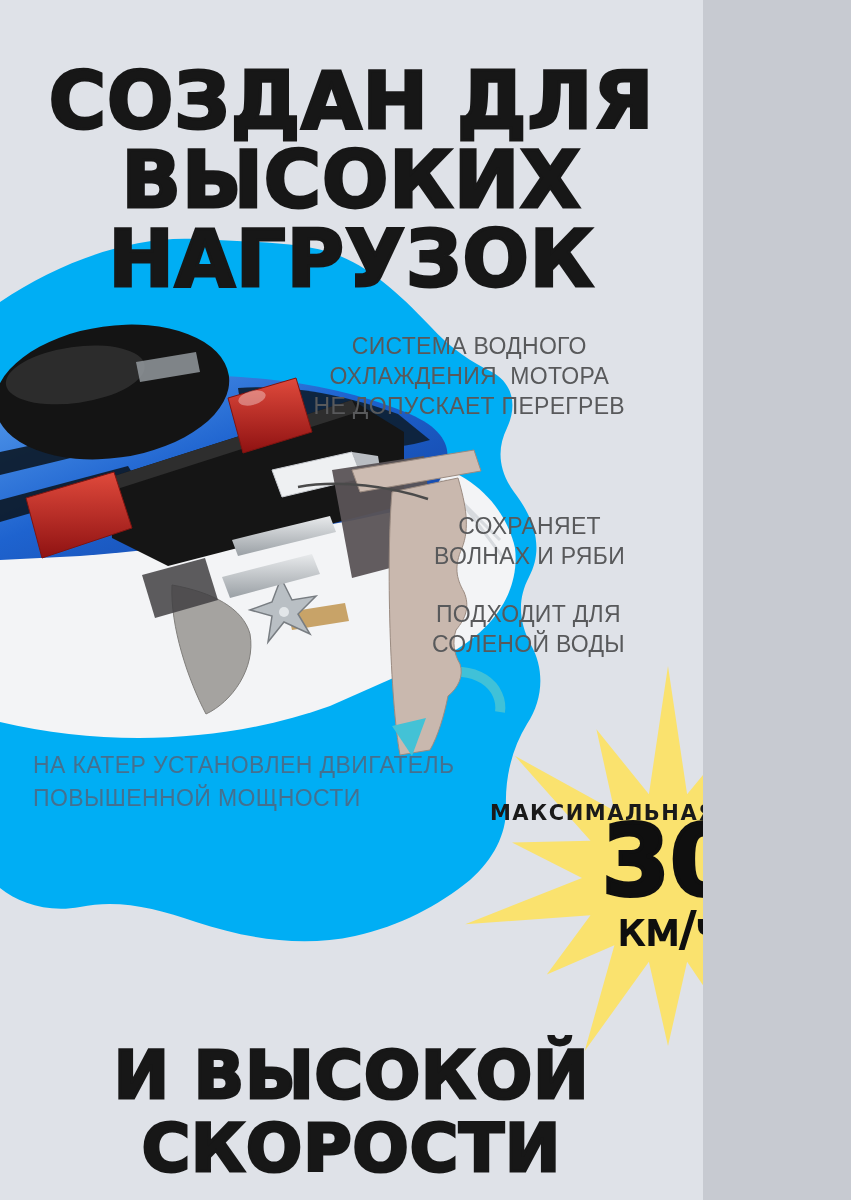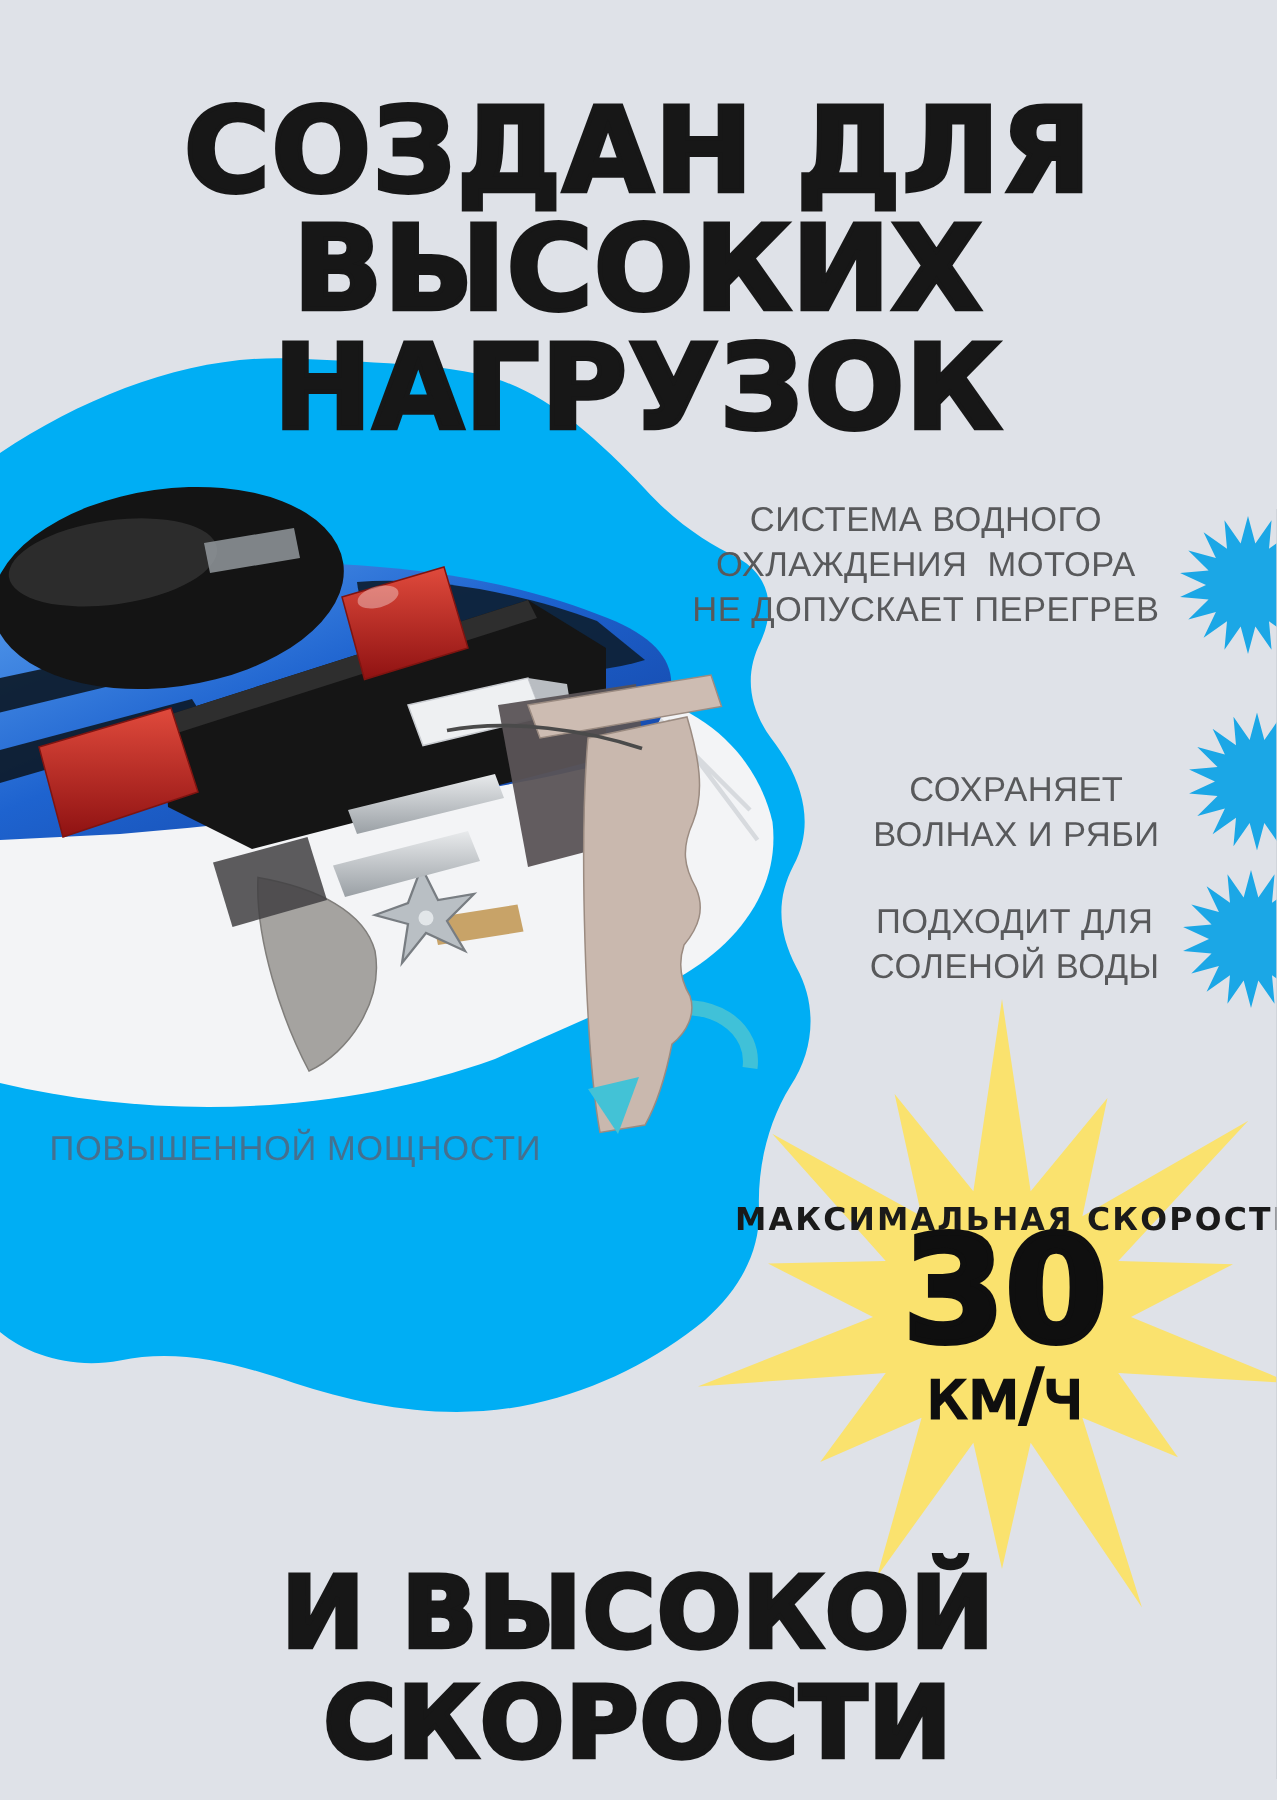--- a/index.html
+++ b/index.html
@@ -1,16 +1,16 @@
 <!DOCTYPE html>
 <html><head>
 <meta charset="utf-8">
 <style>
   html,body{margin:0;padding:0;background:#c7cad1;}
-  .page{position:relative;width:851px;height:1200px;background:#dfe2e8;overflow:hidden;
+  .page{position:relative;width:703px;height:1200px;background:#dfe2e8;overflow:hidden;
         font-family:"Liberation Sans",sans-serif;}
   svg{display:block;}
 
   
   .headline{position:absolute;left:0;right:0;text-align:center;color:#171717;
             font-family:"DejaVu Sans",sans-serif;font-weight:bold;
             -webkit-text-stroke:3px #171717;letter-spacing:1px;z-index:6;}
   #titleTop{top:62px;font-size:78px;line-height:79px;}
   #titleBottom{top:999px;font-size:66px;line-height:73px;margin-top:40px;}
 
@@ -162,20 +162,21 @@
 
   <div id="feature3" class="feature">
     <div class="line">ПОДХОДИТ ДЛЯ</div>
     <div class="line">СОЛЕНОЙ ВОДЫ</div>
   </div>
   <svg id="burst3" class="burst" viewBox="0 0 92 92">
     <polygon class="gen-star" fill="#1ba7e6" points="46.0,0.0 50.9,18.4 61.7,2.8 60.0,21.8 75.6,10.8 67.4,28.0 85.8,23.0 72.3,36.4 91.3,38.0 74.0,46.0 91.3,54.0 72.3,55.6 85.8,69.0 67.4,64.0 75.6,81.2 60.0,70.2 61.7,89.2 50.9,73.6 46.0,92.0 41.1,73.6 30.3,89.2 32.0,70.2 16.4,81.2 24.6,64.0 6.2,69.0 19.7,55.6 0.7,54.0 18.0,46.0 0.7,38.0 19.7,36.4 6.2,23.0 24.6,28.0 16.4,10.8 32.0,21.8 30.3,2.8 41.1,18.4"></polygon>
   </svg>
 
   <div id="engineNote">
+    <div class="line">НА КАТЕР УСТАНОВЛЕН ДВИГАТЕЛЬ</div>
     <div class="line">ПОВЫШЕННОЙ МОЩНОСТИ</div>
   </div>
 
   <div id="speedLabel">МАКСИМАЛЬНАЯ СКОРОСТЬ</div>
   <div id="speedValue">30</div>
   <div id="speedUnit">км/ч</div>
 
   <div id="titleBottom" class="headline">
     <div>И ВЫСОКОЙ</div>
     <div>СКОРОСТИ</div>

